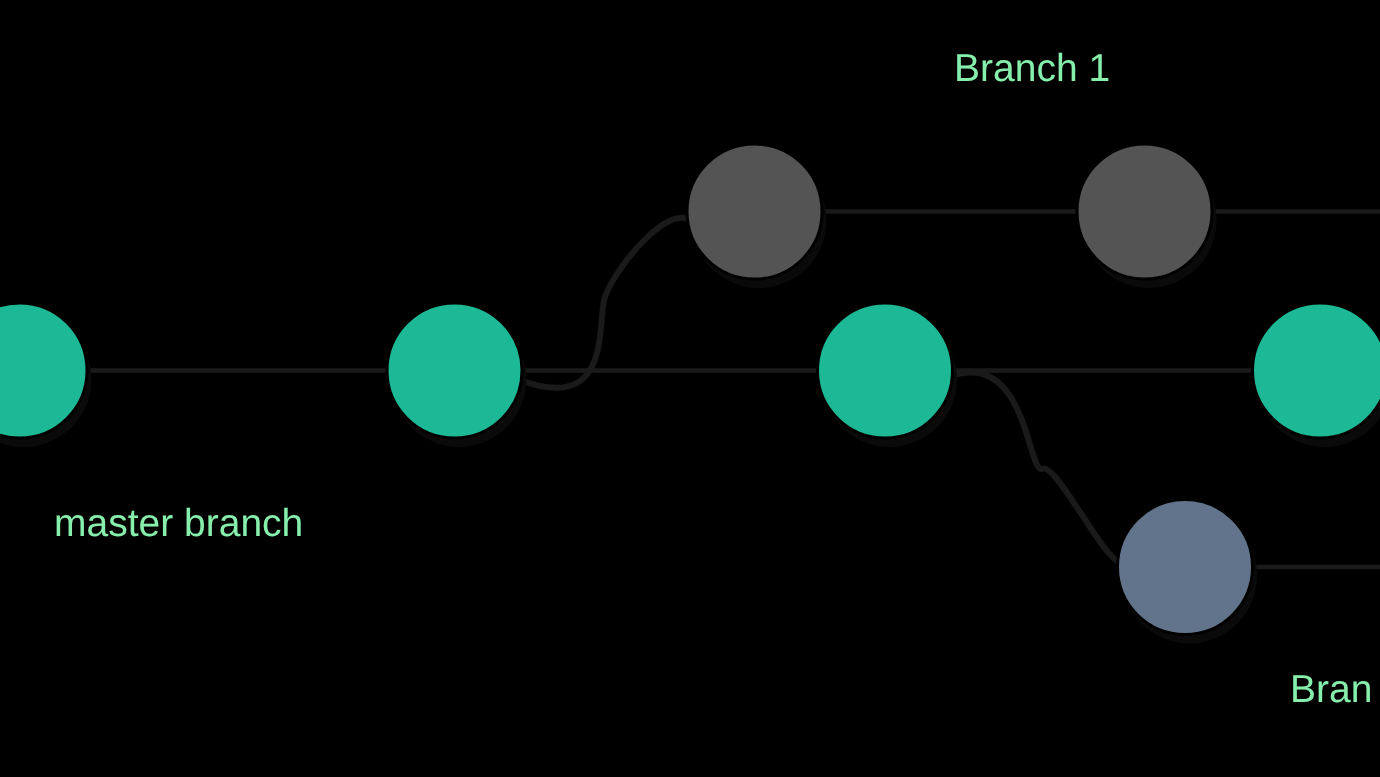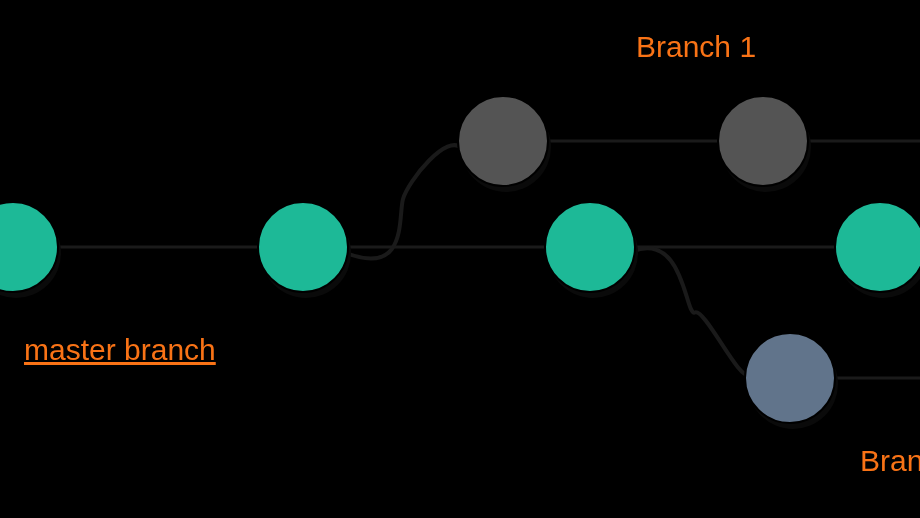--- a/index.html
+++ b/index.html
@@ -7,22 +7,22 @@
     padding: 0;
     width: 920px;
     height: 518px;
     background: #000;
     font-family: Arial, Helvetica, sans-serif;
     overflow: hidden;
     position: relative;
   }
   .label {
     position: absolute;
-    color: #f97316;
-    font-size: 30px;
+    color: #86efac;
+    font-size: 26px;
     white-space: nowrap;
   }
   svg {
     position: absolute;
     top: 0;
     left: 0;
   }
 </style>
 </head>
 <body>
@@ -57,14 +57,14 @@
       <circle cx="506" cy="147" r="45" fill="#0a0a0a"></circle>
       <circle cx="503" cy="141" r="45" fill="#545454" stroke="#000000" stroke-width="2"></circle>
       <circle cx="766" cy="147" r="45" fill="#0a0a0a"></circle>
       <circle cx="763" cy="141" r="45" fill="#545454" stroke="#000000" stroke-width="2"></circle>
       <circle cx="793" cy="384" r="45" fill="#0a0a0a"></circle>
       <circle cx="790" cy="378" r="45" fill="#61748b" stroke="#000000" stroke-width="2"></circle>
     </g>
   </svg>
 
 <div class="label" style="left:636px; top:30px;">Branch 1</div>
-<div class="label" style="left:24px;  top:333px;text-decoration:underline;">master branch</div>
+<div class="label" style="left:36px;  top:333px;">master branch</div>
 <div class="label" style="left:860px; top:444px;">Bran</div>
 
 </body></html>

